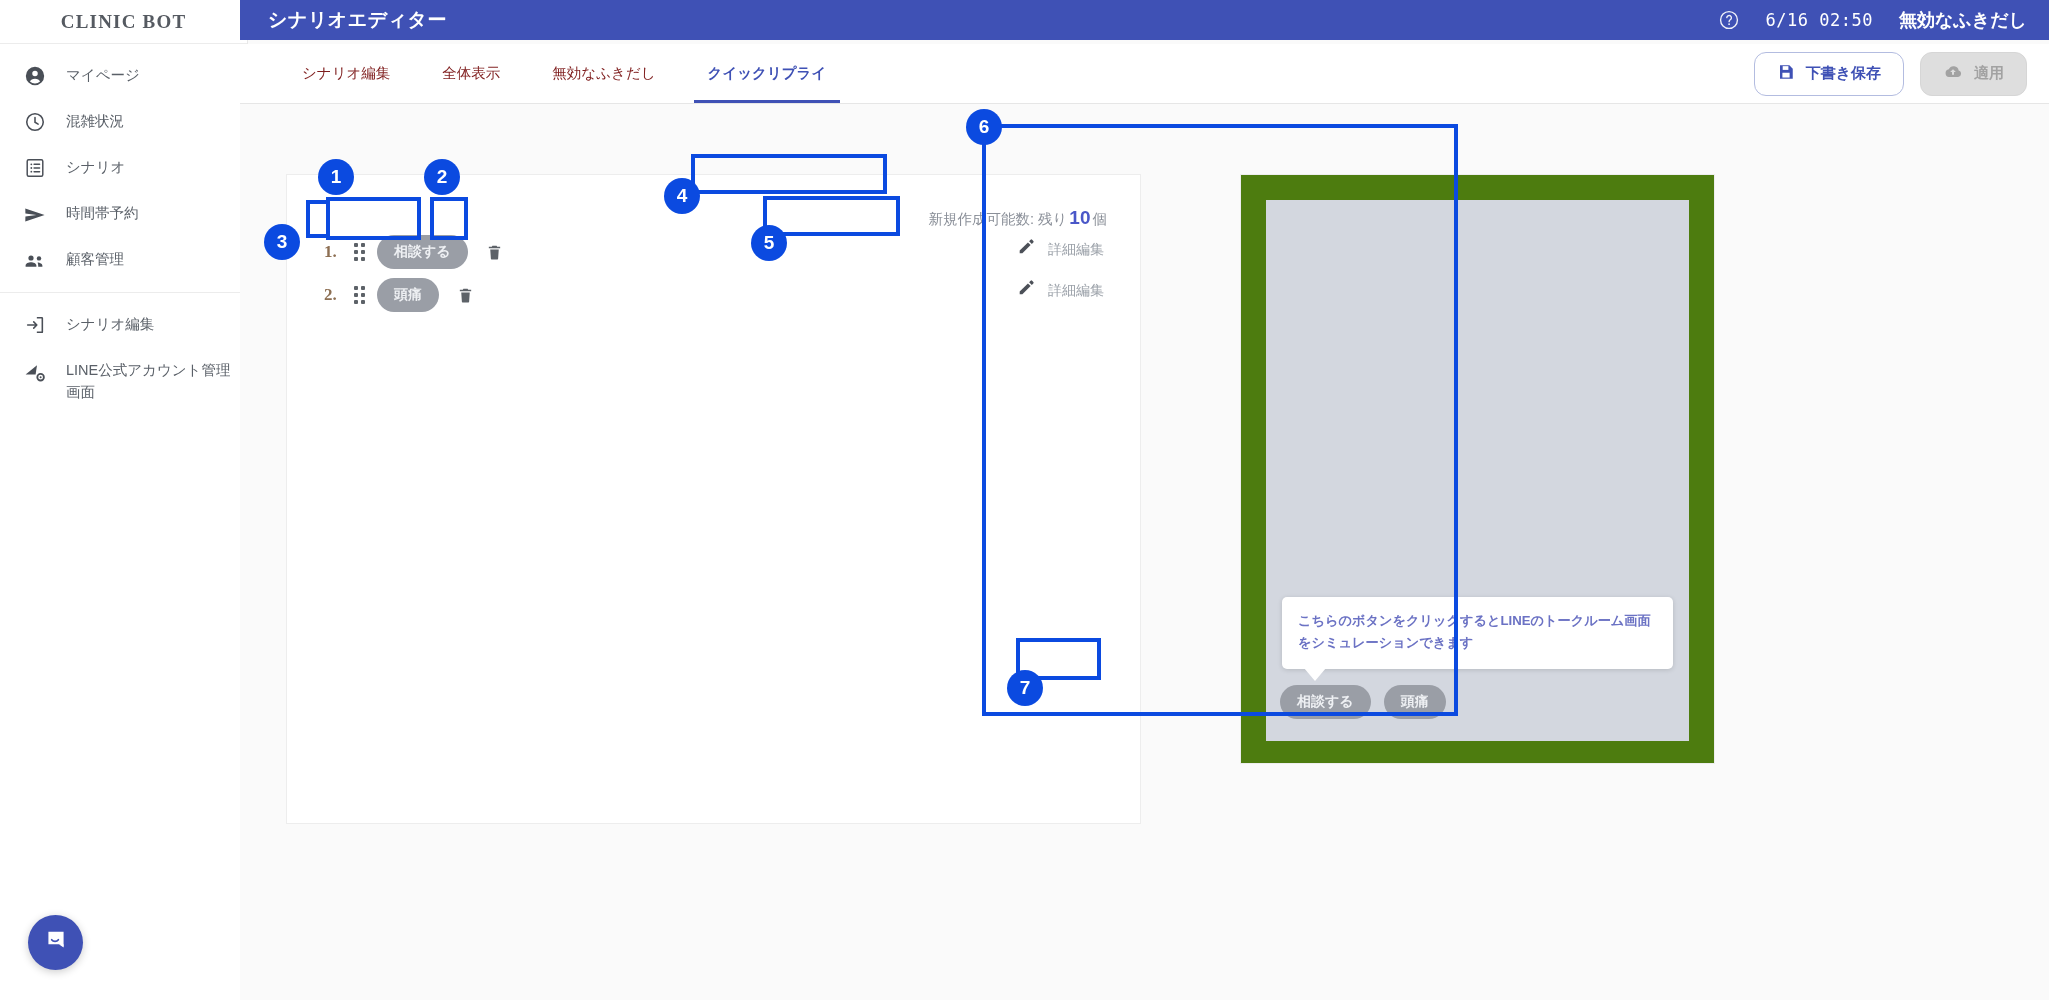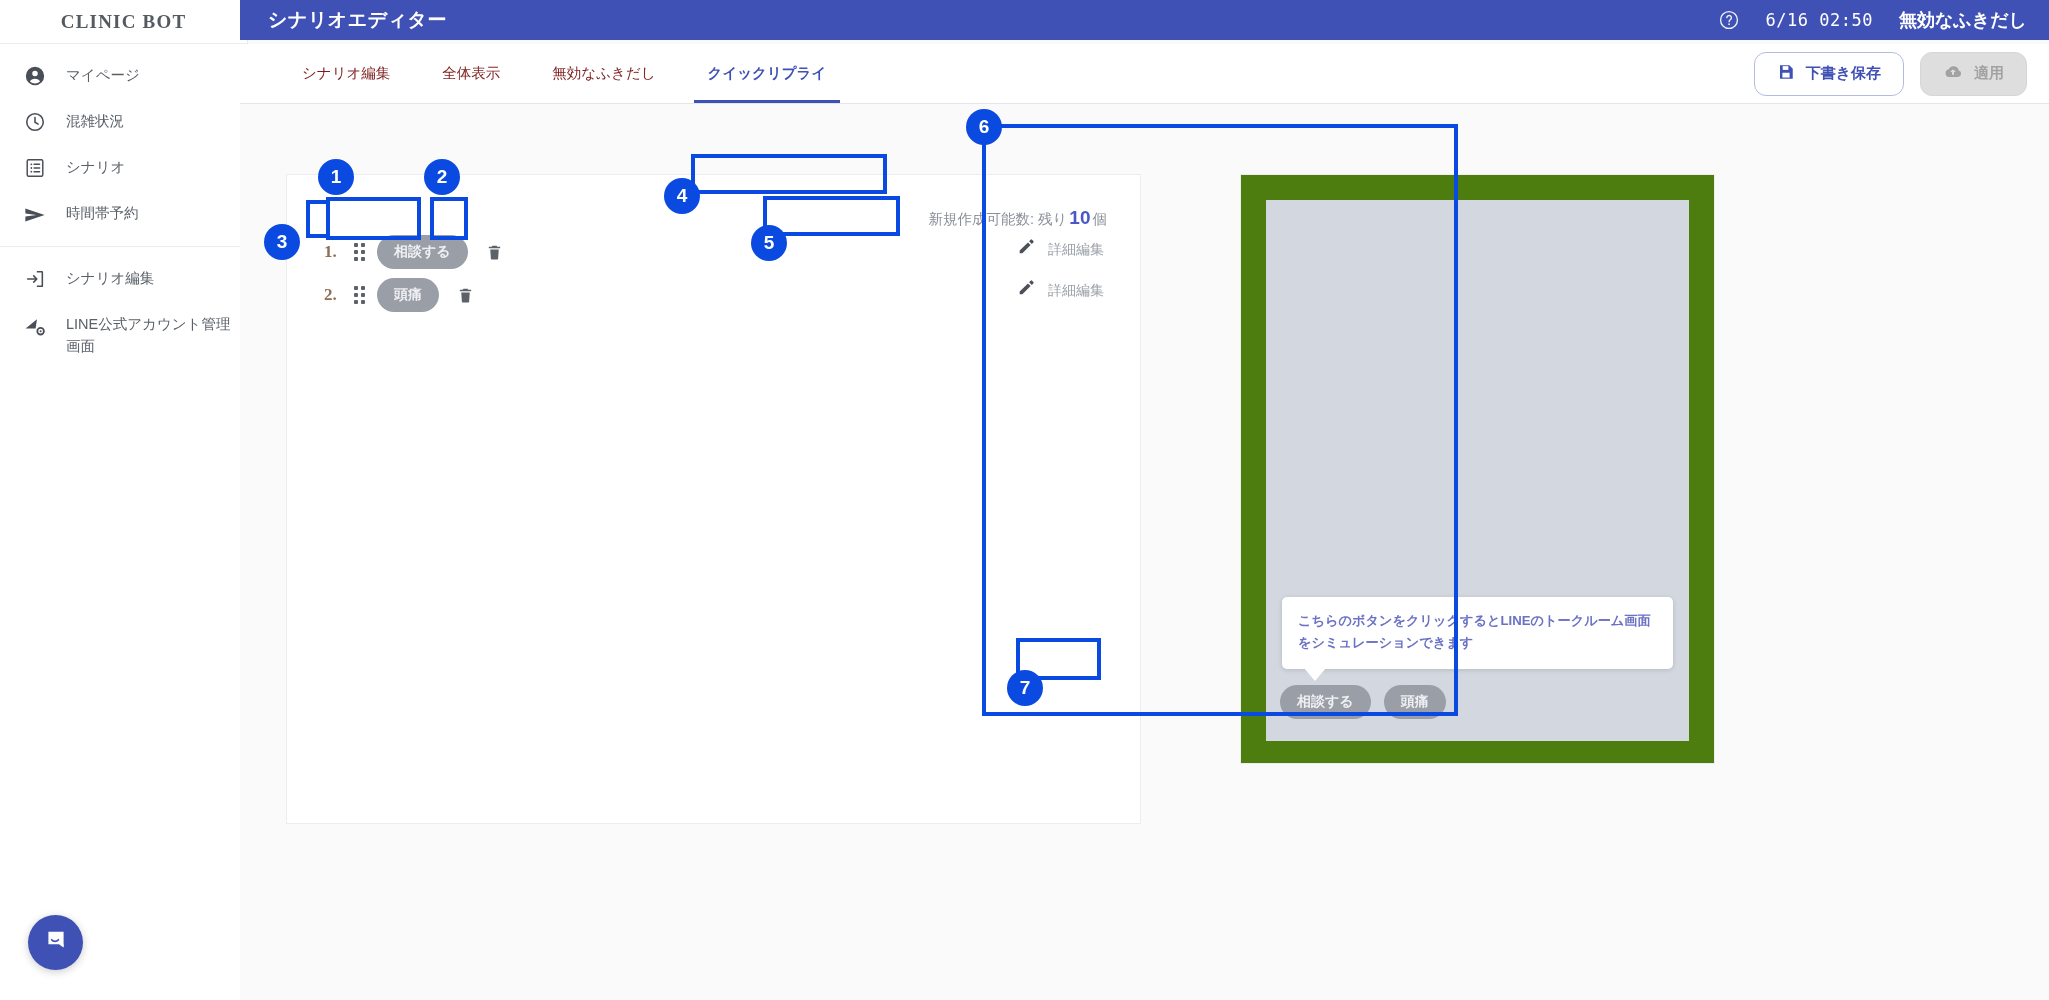--- a/index.html
+++ b/index.html
@@ -174,20 +174,30 @@
       </span>
       <span class="nav-label">シナリオ</span>
     </div>
     <div class="nav-item">
       <span class="nav-ico">
         <svg width="24" height="24" viewBox="0 0 24 24" fill="currentColor">
             <path d="M2.3 5.4L21.6 12 2.3 18.6l.1-5.2 11-1.4-11-1.4z"></path>
           </svg>
       </span>
       <span class="nav-label">時間帯予約</span>
+    </div>
+    <div class="nav-item">
+      <span class="nav-ico">
+        <svg width="24" height="24" viewBox="0 0 24 24" fill="currentColor">
+            <circle cx="8" cy="9" r="2.6"></circle>
+            <circle cx="16" cy="9.4" r="2.2"></circle>
+            <path d="M2.6 16.6c0-2.3 3-3.4 5.4-3.4s5.4 1.1 5.4 3.4v1.2H2.6zM14.6 13.6c2.1.2 4.8 1.1 4.8 3.1v1.1h-4.2v-1.2c0-1.2-.3-2.1-.6-3z"></path>
+          </svg>
+      </span>
+      <span class="nav-label">顧客管理</span>
     </div>
   </div>
 
   <div class="nav-group">
     <div class="nav-item">
       <span class="nav-ico">
         <svg width="22" height="22" viewBox="0 0 24 24" fill="none" stroke="currentColor" stroke-width="1.7">
             <path d="M14 4h5.5a.5.5 0 01.5.5v15a.5.5 0 01-.5.5H14"></path>
             <path d="M4 12h10m0 0l-3.4-3.4M14 12l-3.4 3.4" stroke-linecap="round" stroke-linejoin="round"></path>
           </svg>

